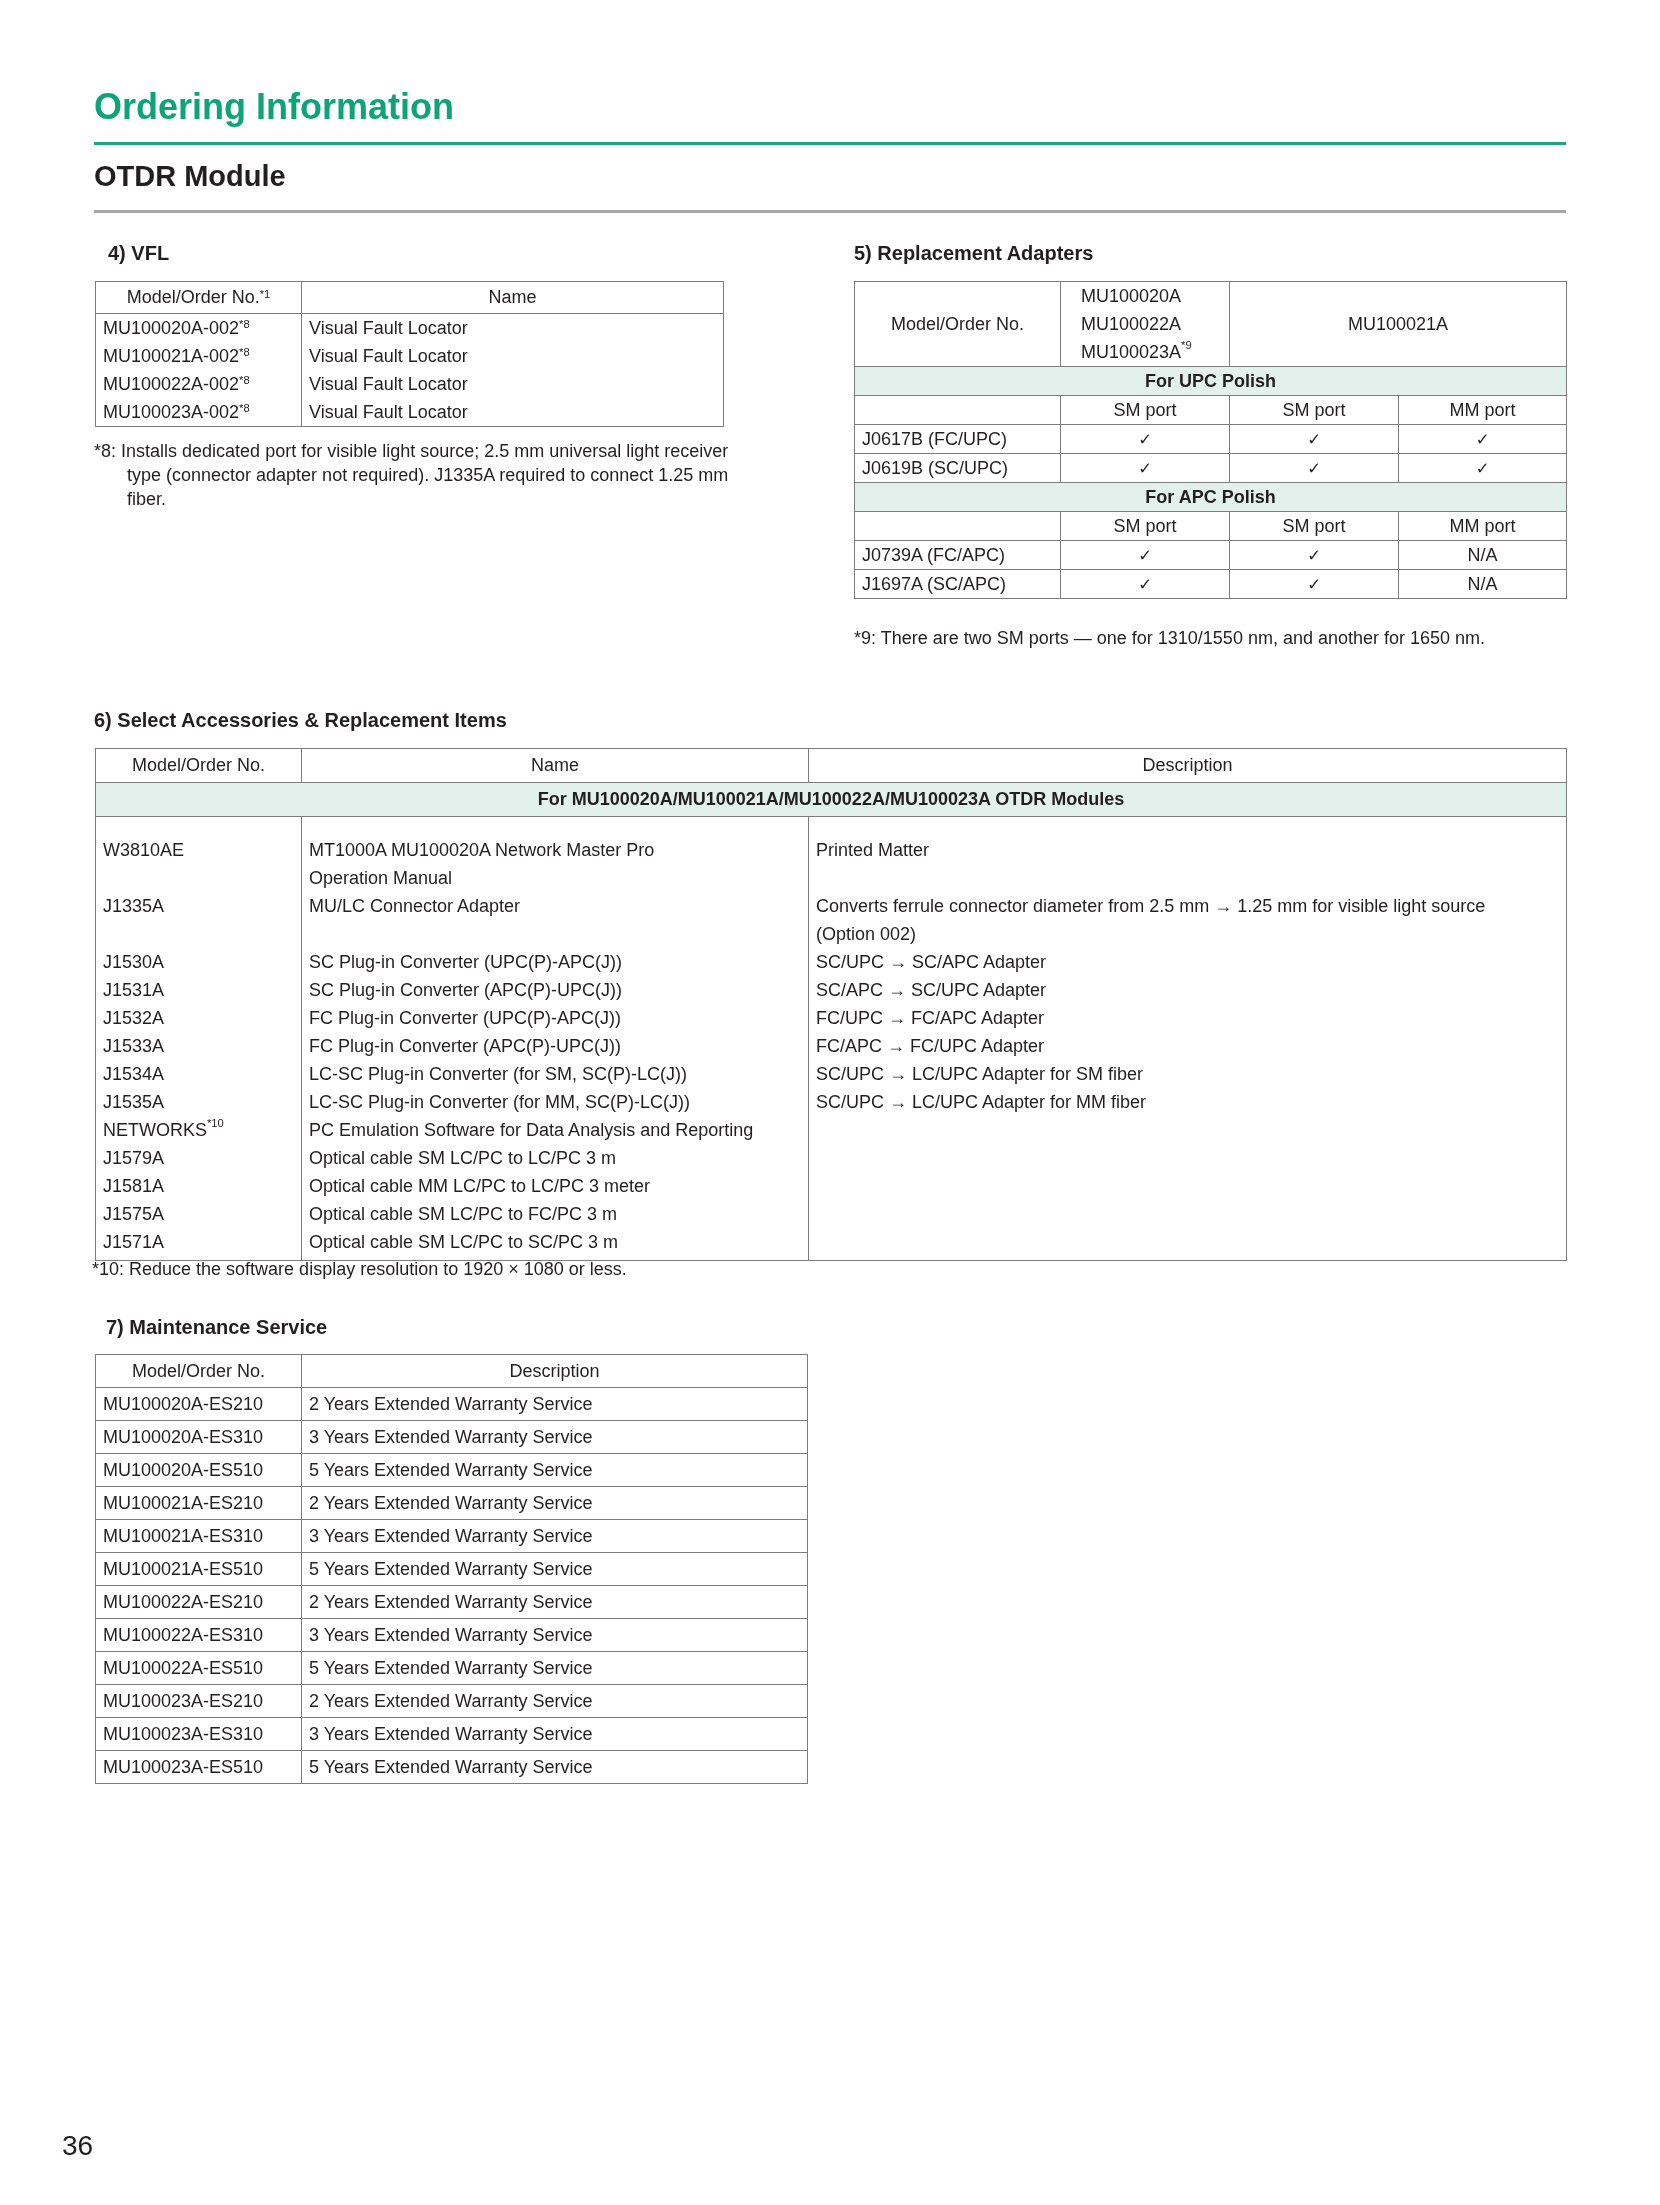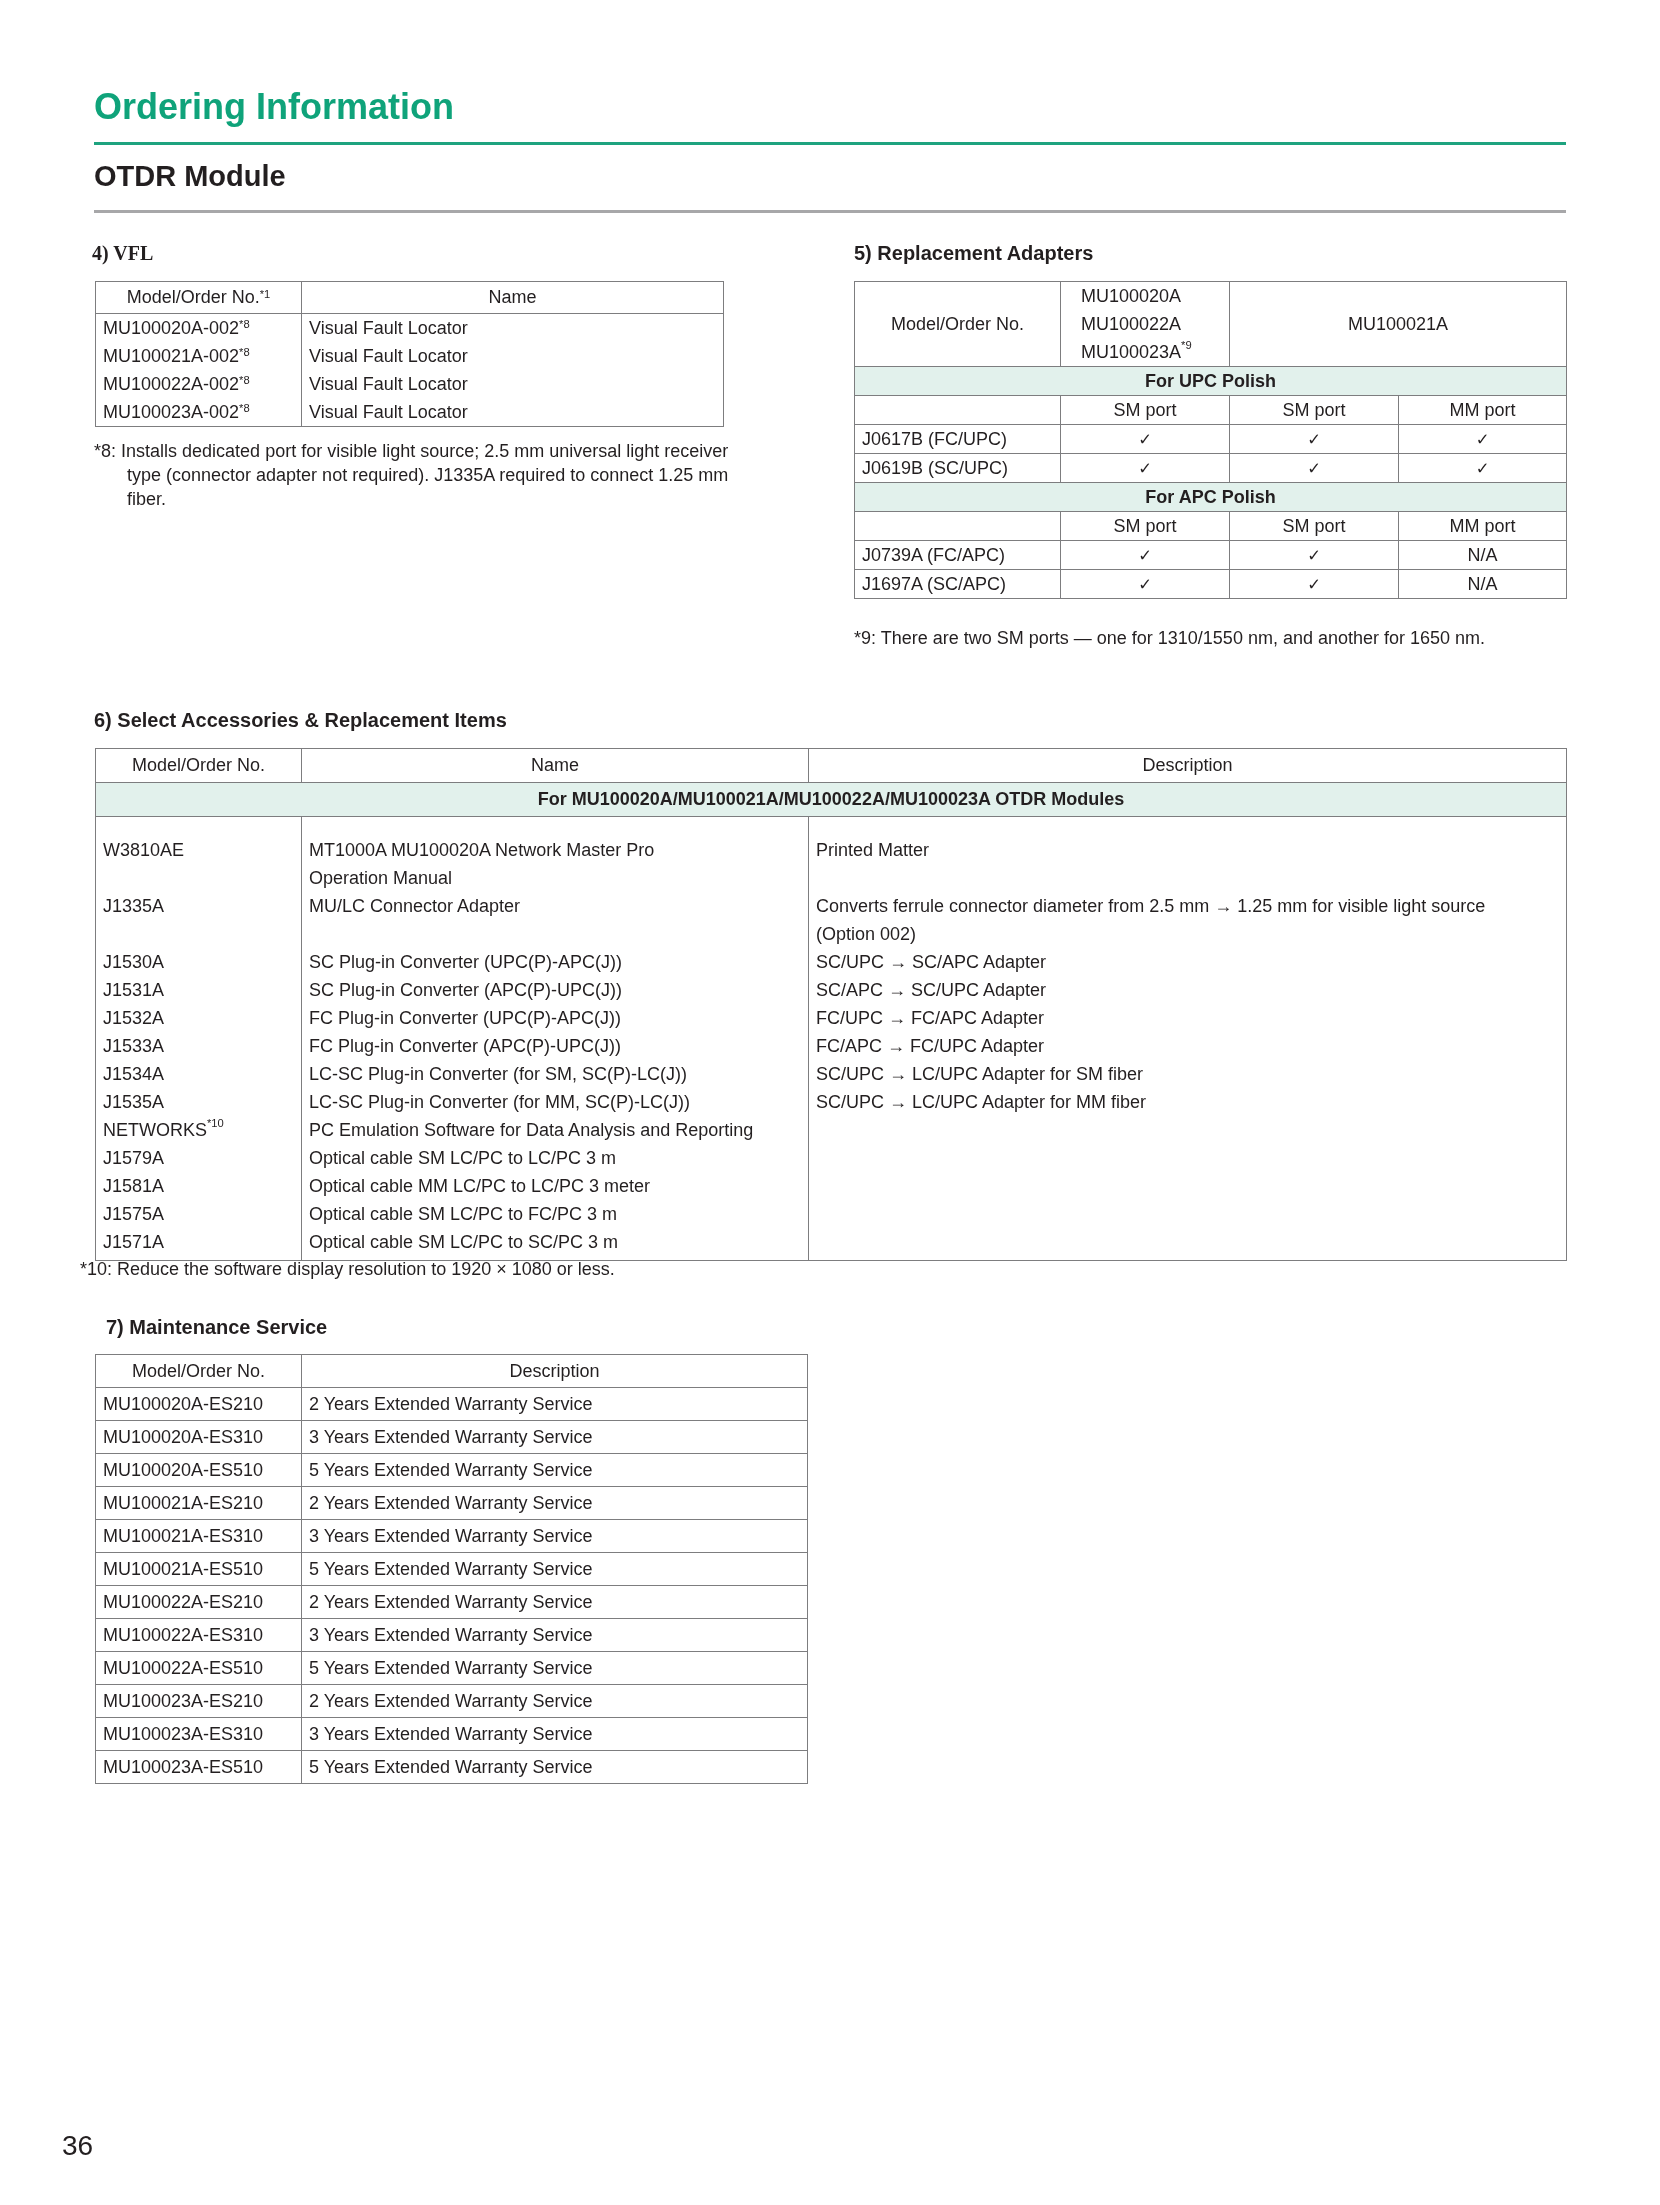--- a/index.html
+++ b/index.html
@@ -64,21 +64,21 @@
   .page-num { position: absolute; left: 62px; top: 2130px; font-size: 28px; color: #231f20; }
 </style>
 </head>
 <body>
 
 <div class="page-title">Ordering Information</div>
 <div class="green-rule"></div>
 <div class="section-title">OTDR Module</div>
 <div class="gray-rule"></div>
 
-<div class="sub-heading" style="left:92px; top:242px;font-family:Liberation Serif, serif;">4) VFL</div>
+<div class="sub-heading" style="left:108px; top:242px;">4) VFL</div>
 <table class="grid" id="vfl">
   <colgroup>
       <col style="width:206px">
       <col>
     </colgroup>
   <tbody>
       <tr class="hdr">
     <td><span>Model/Order No.</span><sup>*1</sup></td>
     <td>Name</td>
   </tr>
@@ -234,21 +234,21 @@
       <span>SC/UPC → LC/UPC Adapter for MM fiber</span>
       <span>&nbsp;</span>
           <span>&nbsp;</span>
           <span>&nbsp;</span>
           <span>&nbsp;</span>
           <span>&nbsp;</span>
     </td>
   </tr>
 </tbody>
   </table>
-<div class="note" style="left:80px; top:1257px;">*10: Reduce the software display resolution to 1920 × 1080 or less.</div>
+<div class="note" style="left:92px; top:1257px;">*10: Reduce the software display resolution to 1920 × 1080 or less.</div>
 
 <div class="sub-heading" style="left:106px; top:1316px;">7) Maintenance Service</div>
 <table class="grid" id="maint">
   <colgroup>
       <col style="width:206px">
       <col>
     </colgroup>
   <tbody>
       <tr class="hdr">
     <td>Model/Order No.</td>

